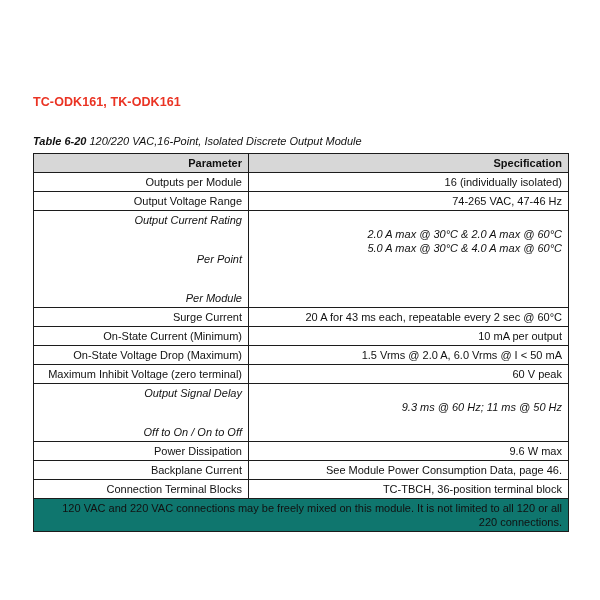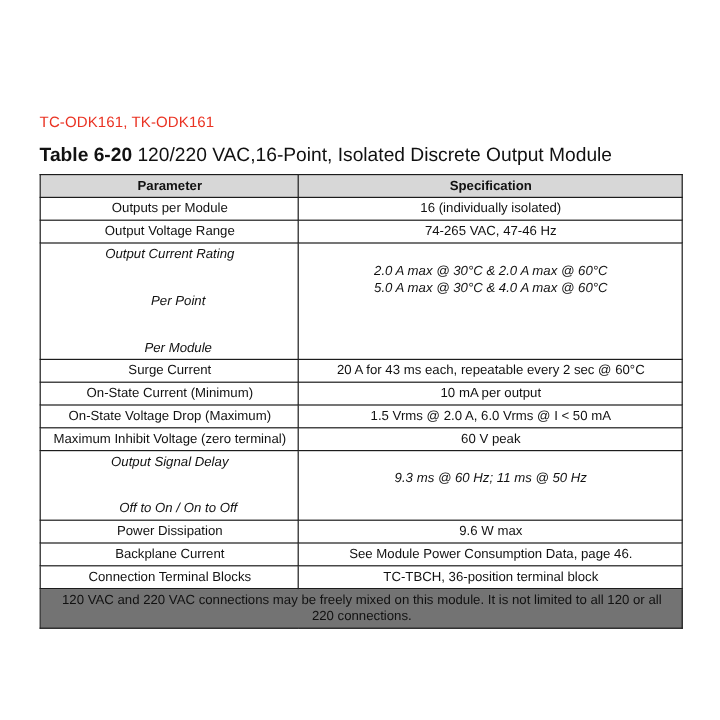--- a/index.html
+++ b/index.html
@@ -10,56 +10,57 @@
     color: #1a1a1a;
   }
   .page {
     position: absolute;
     left: 33px; top: 95px;
     width: 535px;
   }
   .doc-heading {
     color: #ea3323;
     font-size: 12.5px;
-    font-weight: normal;
+    font-weight: bold;
     letter-spacing: 0.1px;
-    margin-bottom: 12px;
+    margin-bottom: 26px;
   }
   .table-caption {
-    font-size: 16px;
+    font-size: 11px;
     margin-bottom: 6px;
     color: #111;
+    font-style: italic;
   }
   .table-caption .cap-label { font-weight: bold; }
   table.spec-table {
     width: 535px;
     border-collapse: collapse;
     table-layout: fixed;
     font-size: 11px;
     color: #111;
   }
   table.spec-table col.c-param { width: 215px; }
   table.spec-table col.c-spec  { width: 320px; }
   table.spec-table th, table.spec-table td {
     border: 1px solid #1c1c1c;
     vertical-align: top;
     padding: 2px 6px 2px 7px;
-    text-align: center;
+    text-align: right;
     font-weight: normal;
     line-height: 14px;
   }
   table.spec-table th {
     background: #d7d7d7;
     font-weight: bold;
   }
   .cl { line-height: 14px; min-height: 14px; font-style: italic; }
   .cl.indent { padding-left: 14px; margin-top: 25px; }
   .cl.blank { min-height: 14px; }
   td.footer-note {
-    background: #737373;
+    background: #0f766e;
     line-height: 14px;
     padding: 3px 8px 4px 7px;
   }
 </style>
 </head>
 <body>
 
 <div class="page">
 
   <div class="doc-heading">TC-ODK161, TK-ODK161</div>

